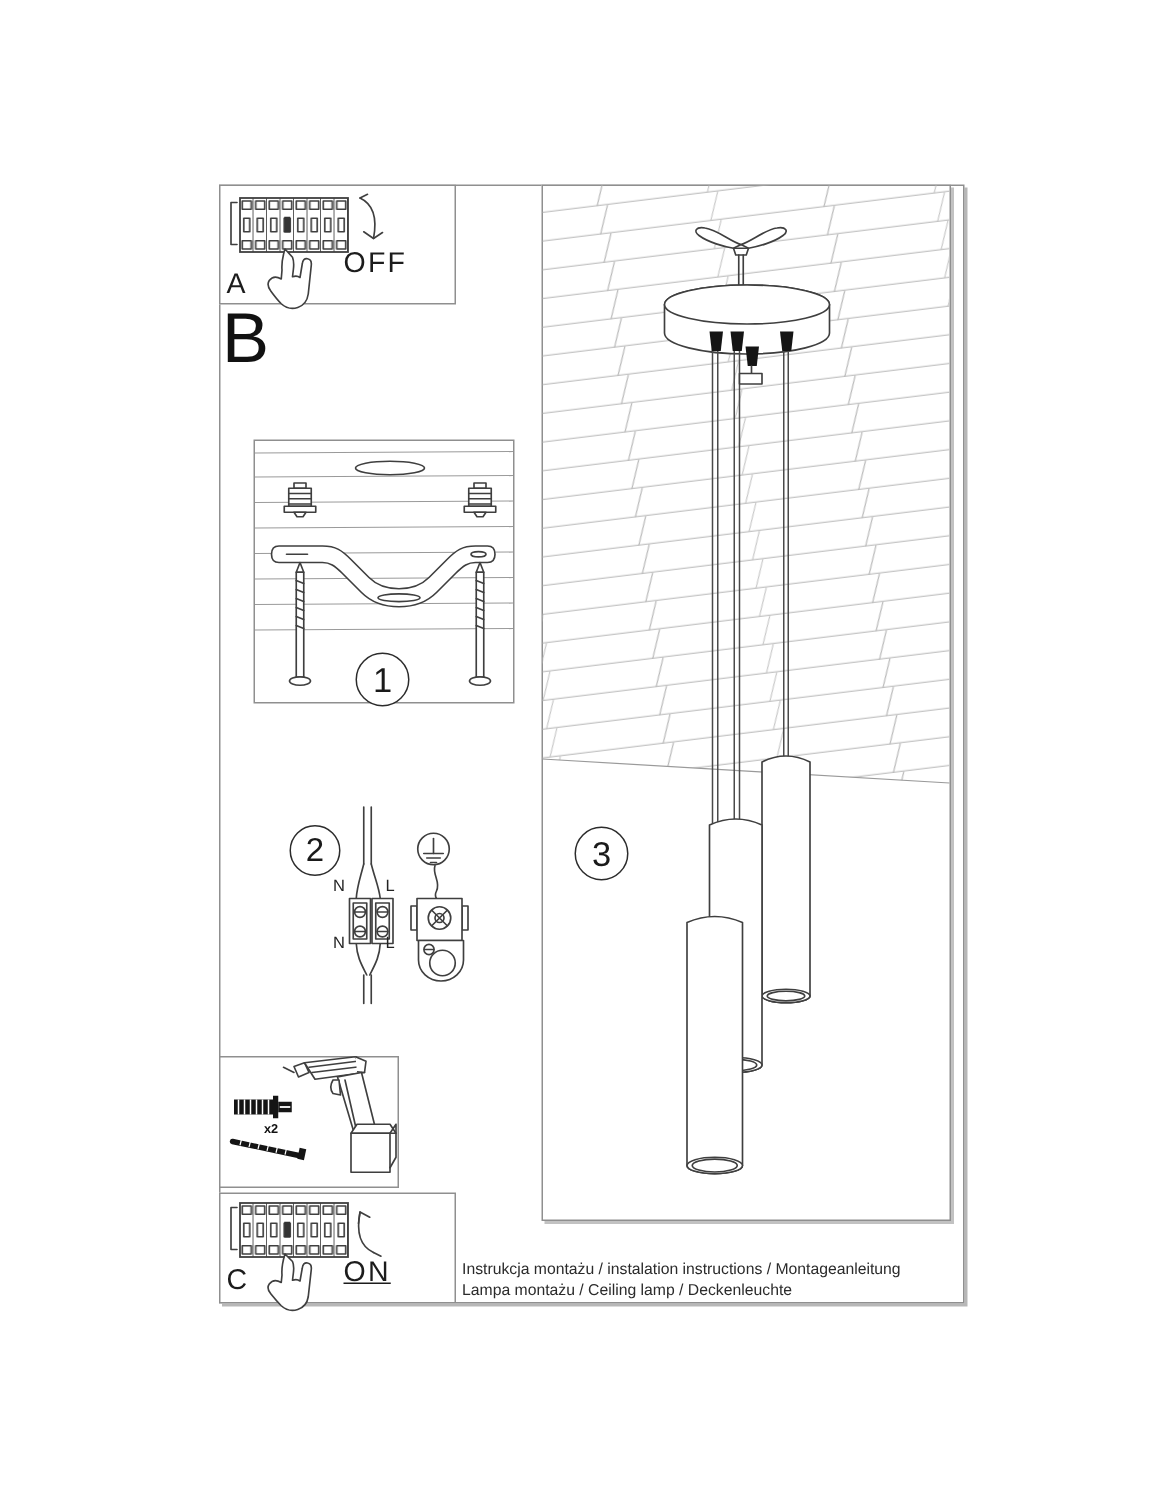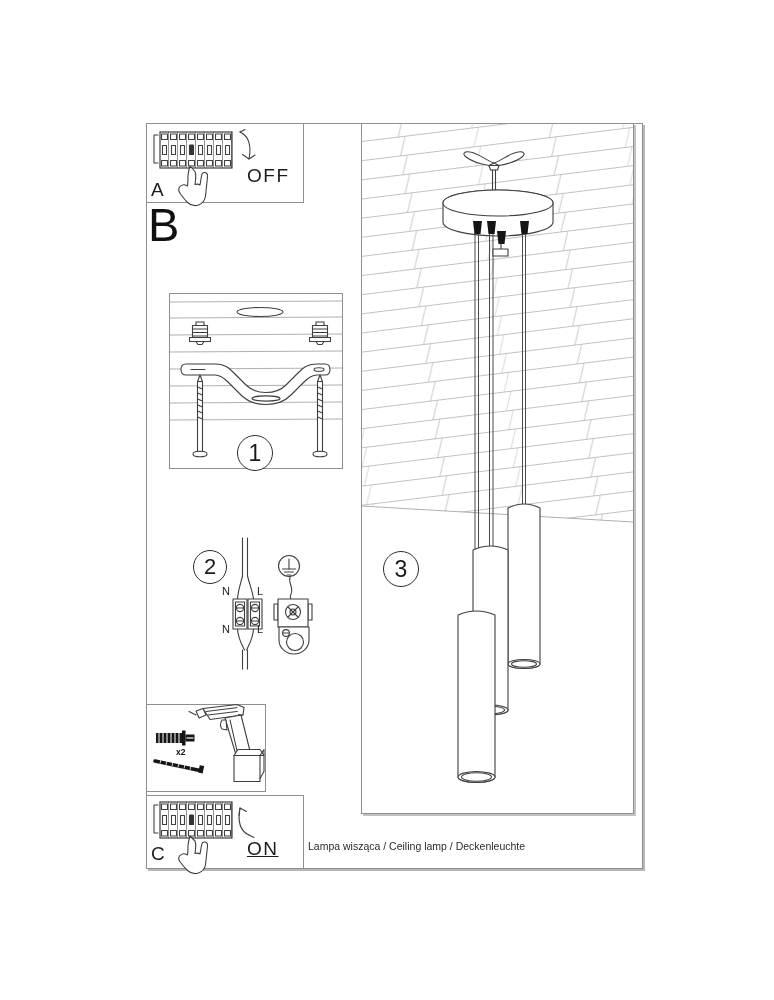--- a/index.html
+++ b/index.html
@@ -1,21 +1,21 @@
 <!DOCTYPE html>
 <html><head>
 <meta charset="utf-8">
 <style>
   html,body{margin:0;padding:0;background:#fff;}
   body{width:774px;height:1000px;position:relative;overflow:hidden;
        font-family:"Liberation Sans","DejaVu Sans",sans-serif;color:#161616;}
   .box{position:absolute;border:1px solid #8f8f8f;background:#fff;box-sizing:border-box;}
   .shadowed{box-shadow:2px 2px 0 #b7b7b7;}
   .corner-label{position:absolute;font-size:19px;color:#1c1c1c;}
-  .state-label{position:absolute;font-size:19px;letter-spacing:1.5px;color:#1c1c1c;margin-left:18px;}
+  .state-label{position:absolute;font-size:19px;letter-spacing:1.5px;color:#1c1c1c;}
   .big-letter{position:absolute;font-size:47px;line-height:1;color:#111;}
   .step-badge{position:absolute;border:1.6px solid #2c2c2c;border-radius:50%;
               background:#fff;display:flex;align-items:center;justify-content:center;
               font-size:23px;color:#1a1a1a;}
   .wire-label{position:absolute;font-size:11px;color:#222;width:14px;text-align:center;}
   .qty-label{position:absolute;font-size:8.5px;font-weight:700;color:#111;text-align:right;}
   .footer{position:absolute;left:308px;top:839px;font-size:10.5px;line-height:14px;color:#2b2b2b;}
   svg{position:absolute;overflow:visible;}
   .ln{stroke:#3f3f3f;fill:none;stroke-width:1.1;stroke-linecap:round;stroke-linejoin:round;}
   .lnw{stroke:#3f3f3f;fill:#fff;stroke-width:1.1;stroke-linejoin:round;}
@@ -277,14 +277,15 @@
     <path class="lnw" d="M97,492 Q115.5,484 134,492 L134,654 A18.5,5.5 0 0 1 97,654 Z"></path>
     <ellipse cx="115.5" cy="654" rx="18.5" ry="5.5" class="lnw"></ellipse>
     <ellipse cx="115.5" cy="654" rx="15" ry="4.3" class="ln" stroke-width="0.9"></ellipse>
   </g>
 </svg>
 <div class="step-badge" style="left:383px;top:551px;width:34px;height:34px;">
   <span>3</span>
 </div>
 
 <div class="footer">
-  <div>Lampa wisząca / Ceiling lamp / Deckenleuchte</div>
+  <div>Instrukcja montażu / instalation instructions / Montageanleitung</div>
+  <div>Lampa montażu / Ceiling lamp / Deckenleuchte</div>
 </div>
 
 </body></html>

